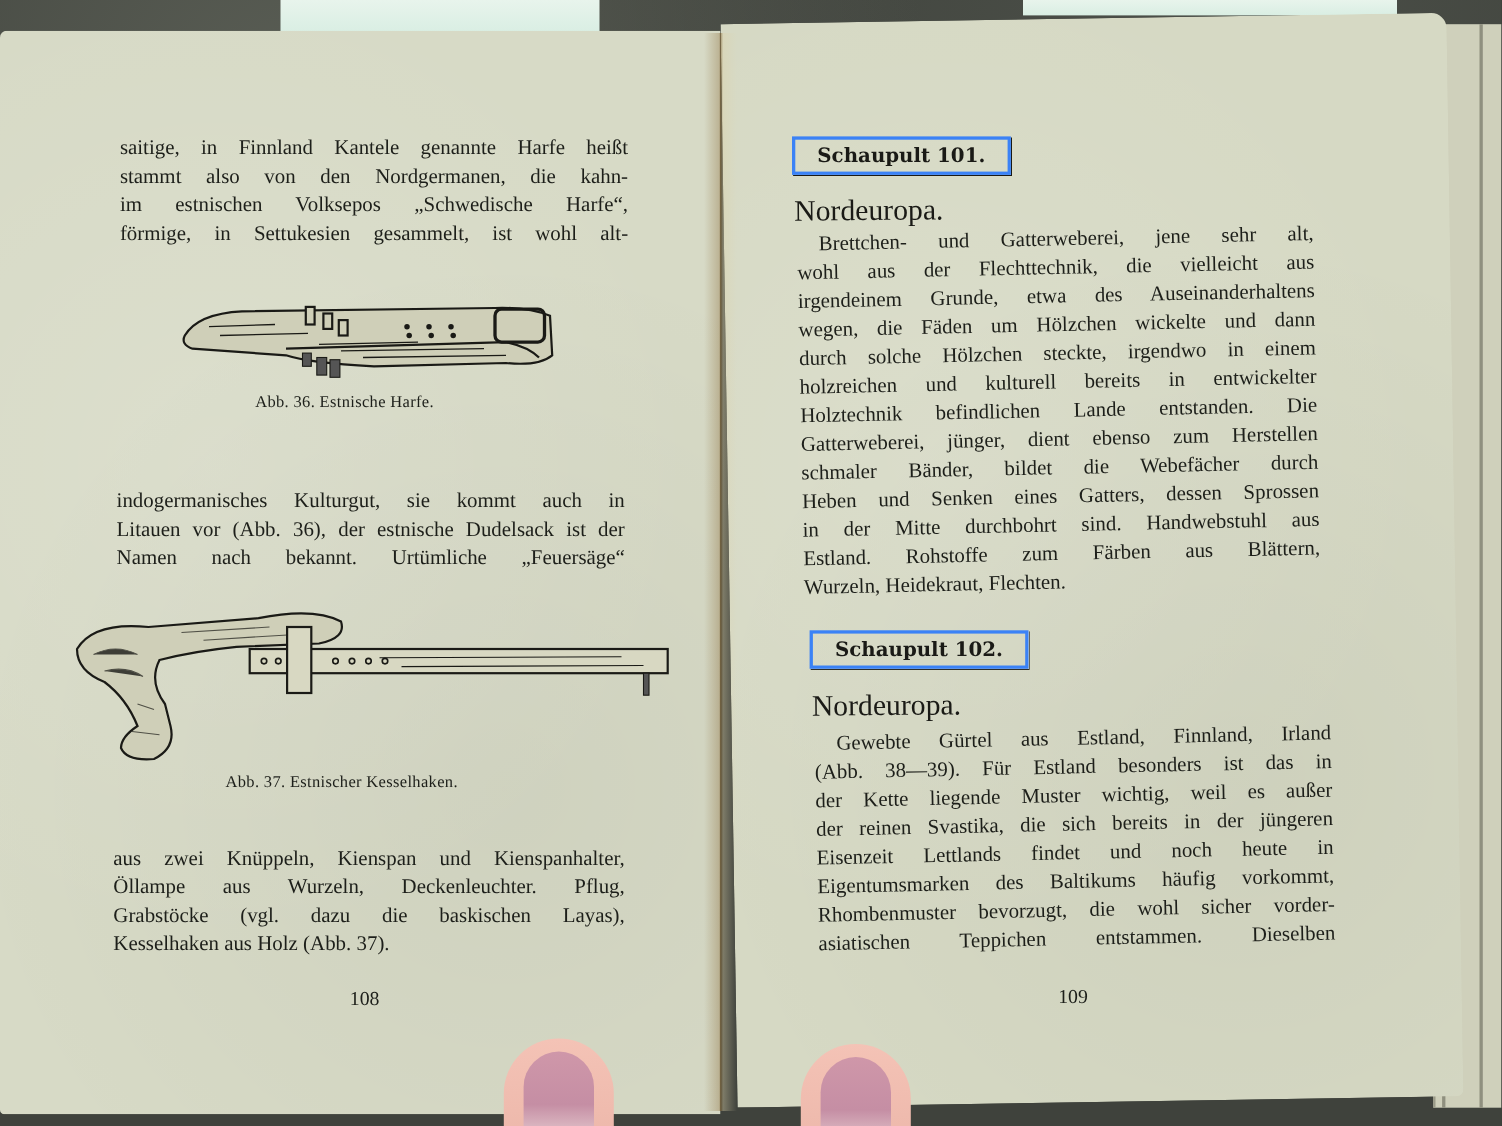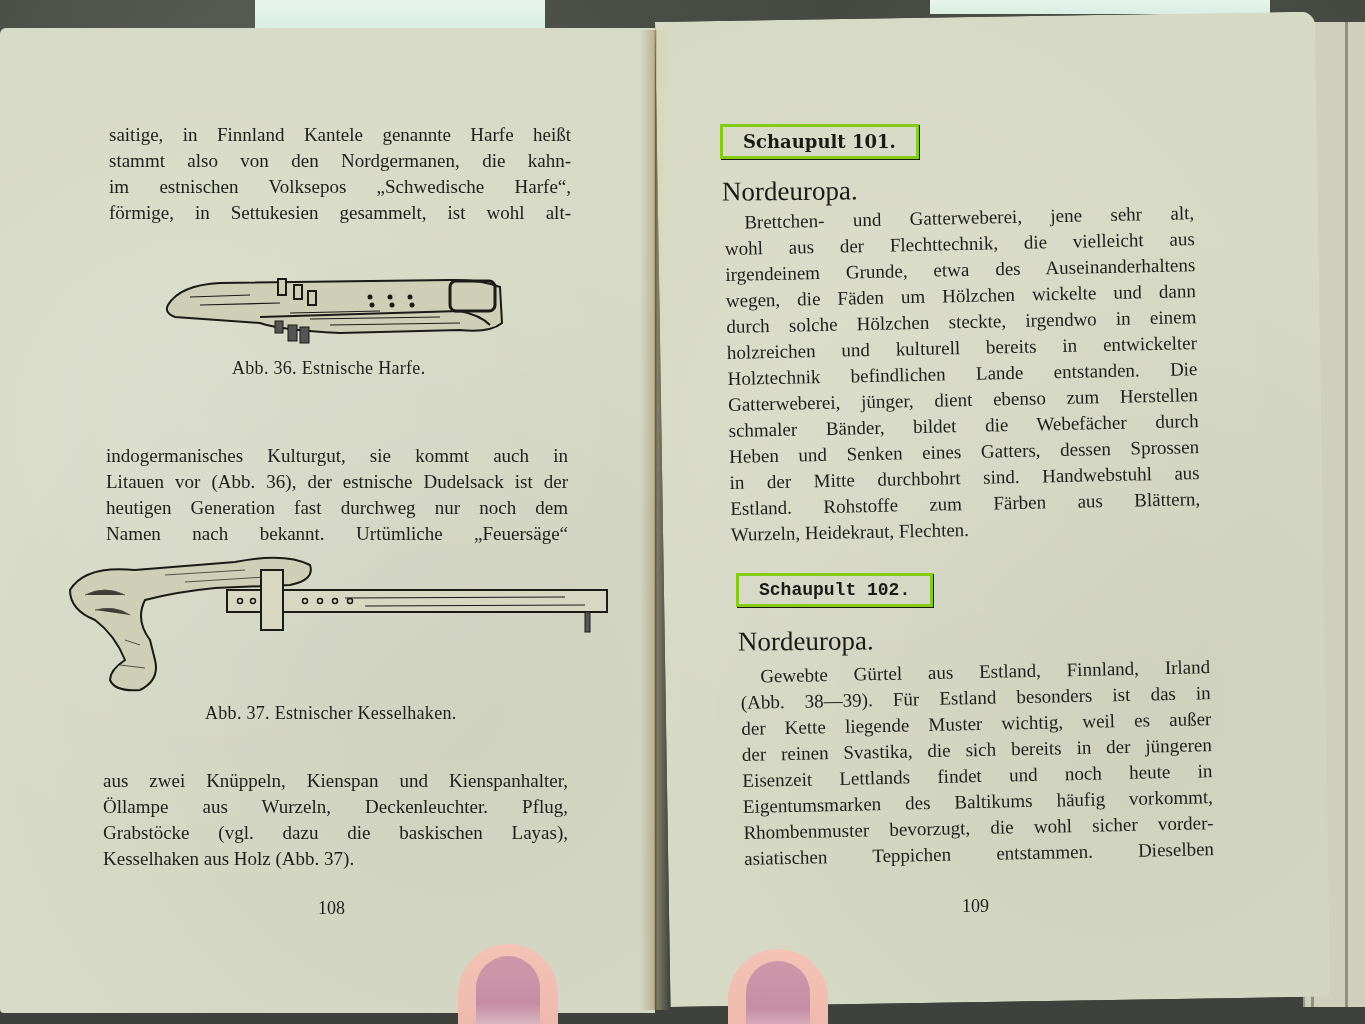--- a/index.html
+++ b/index.html
@@ -59,25 +59,25 @@
     font-family:"Liberation Serif", serif;
     font-size:19px; line-height:26px;
   }
   .text-block .line {
     display:block; text-align:justify; text-align-last:justify; white-space:nowrap;
   }
   .text-block .line.last { text-align-last:left; }
 
   .caption {
     position:absolute; font-family:"Liberation Serif", serif;
-    font-size:18px; color:#1d1f1a; letter-spacing:0.3px;
+    font-size:15px; color:#1d1f1a; letter-spacing:0.3px;
   }
 
   .schaupult {
-    position:absolute; border:3px solid #84cc16;
+    position:absolute; border:3px solid #3b82f6;
     padding:4px 20px; font-family:"DejaVu Serif", serif; font-weight:bold;
     font-size:18px; color:#1a1a16; box-shadow:1px 1px 0 #1a1a16;
   }
   .heading {
     position:absolute; font-family:"Liberation Serif", serif;
     font-size:27px; color:#1a1a16;
   }
   .page-number {
     position:absolute; font-family:"Liberation Serif", serif;
     font-size:18px; color:#1d1f1a;
@@ -139,21 +139,20 @@
   <rect x="290" y="6" width="45" height="30" rx="6" fill="none" stroke="#1a1a16" stroke-width="3"></rect>
   <rect x="115" y="46" width="8" height="12" fill="#555" stroke="#1a1a16"></rect>
   <rect x="128" y="50" width="9" height="16" fill="#555" stroke="#1a1a16"></rect>
   <rect x="140" y="52" width="9" height="16" fill="#555" stroke="#1a1a16"></rect>
 </svg>
 <div class="caption" style="left:232px; top:358px;">Abb. 36.  Estnische Harfe.</div>
 
 <div class="text-block" style="left:106px; top:419px; width:462px;margin-top:24px;">
   <span class="line">indogermanisches Kulturgut, sie kommt auch in</span>
   <span class="line">Litauen vor (Abb. 36), der estnische Dudelsack ist der</span>
-  <span class="line">heutigen Generation fast durchweg nur noch dem</span>
   <span class="line">Namen nach bekannt.  Urtümliche „Feuersäge“</span>
 </div>
 
 <svg class="illus" style="left:65px; top:550px;" width="545" height="145" viewBox="0 0 545 145">
   <path d="M5 40 Q20 15 70 20 L170 12 Q220 2 245 15 Q250 30 225 35 L150 38 Q110 42 80 50 Q70 70 85 90 L90 110 Q95 130 75 140 Q50 142 45 130 Q45 120 60 110 Q50 85 30 70 Q5 60 5 40 Z" fill="#cfcfb8" stroke="#1a1a16" stroke-width="2"></path>
   <g stroke="#1a1a16" stroke-width="1" opacity="0.7">
     <path d="M20 45 Q40 35 60 45"></path>
       <path d="M30 60 Q50 55 65 65"></path>
       <path d="M100 25 L180 20"></path>
       <path d="M120 32 L200 27"></path>
@@ -202,21 +201,21 @@
   <span class="line">holzreichen und kulturell bereits in entwickelter</span>
   <span class="line">Holztechnik befindlichen Lande entstanden.  Die</span>
   <span class="line">Gatterweberei, jünger, dient ebenso zum Herstellen</span>
   <span class="line">schmaler Bänder, bildet die Webefächer durch</span>
   <span class="line">Heben und Senken eines Gatters, dessen Sprossen</span>
   <span class="line">in der Mitte durchbohrt sind.  Handwebstuhl aus</span>
   <span class="line">Estland.  Rohstoffe zum Färben aus Blättern,</span>
   <span class="line last">Wurzeln, Heidekraut, Flechten.</span>
 </div>
 
-<div class="schaupult" style="left:736px; top:573px;font-family:Liberation Mono, monospace;">Schaupult 102.</div>
+<div class="schaupult" style="left:736px; top:573px;">Schaupult 102.</div>
 <div class="heading" style="left:738px; top:626px; transform:rotate(-0.5deg);">Nordeuropa.</div>
 
 <div class="text-block" style="left:740px; top:664px; width:470px; transform:rotate(-1.2deg); transform-origin:0 0;">
   <span class="line" style="padding-left:20px;">Gewebte Gürtel aus Estland, Finnland, Irland</span>
   <span class="line">(Abb. 38—39).  Für Estland besonders ist das in</span>
   <span class="line">der Kette liegende Muster wichtig, weil es außer</span>
   <span class="line">der reinen Svastika, die sich bereits in der jüngeren</span>
   <span class="line">Eisenzeit Lettlands findet und noch heute in</span>
   <span class="line">Eigentumsmarken des Baltikums häufig vorkommt,</span>
   <span class="line">Rhombenmuster bevorzugt, die wohl sicher vorder-</span>

